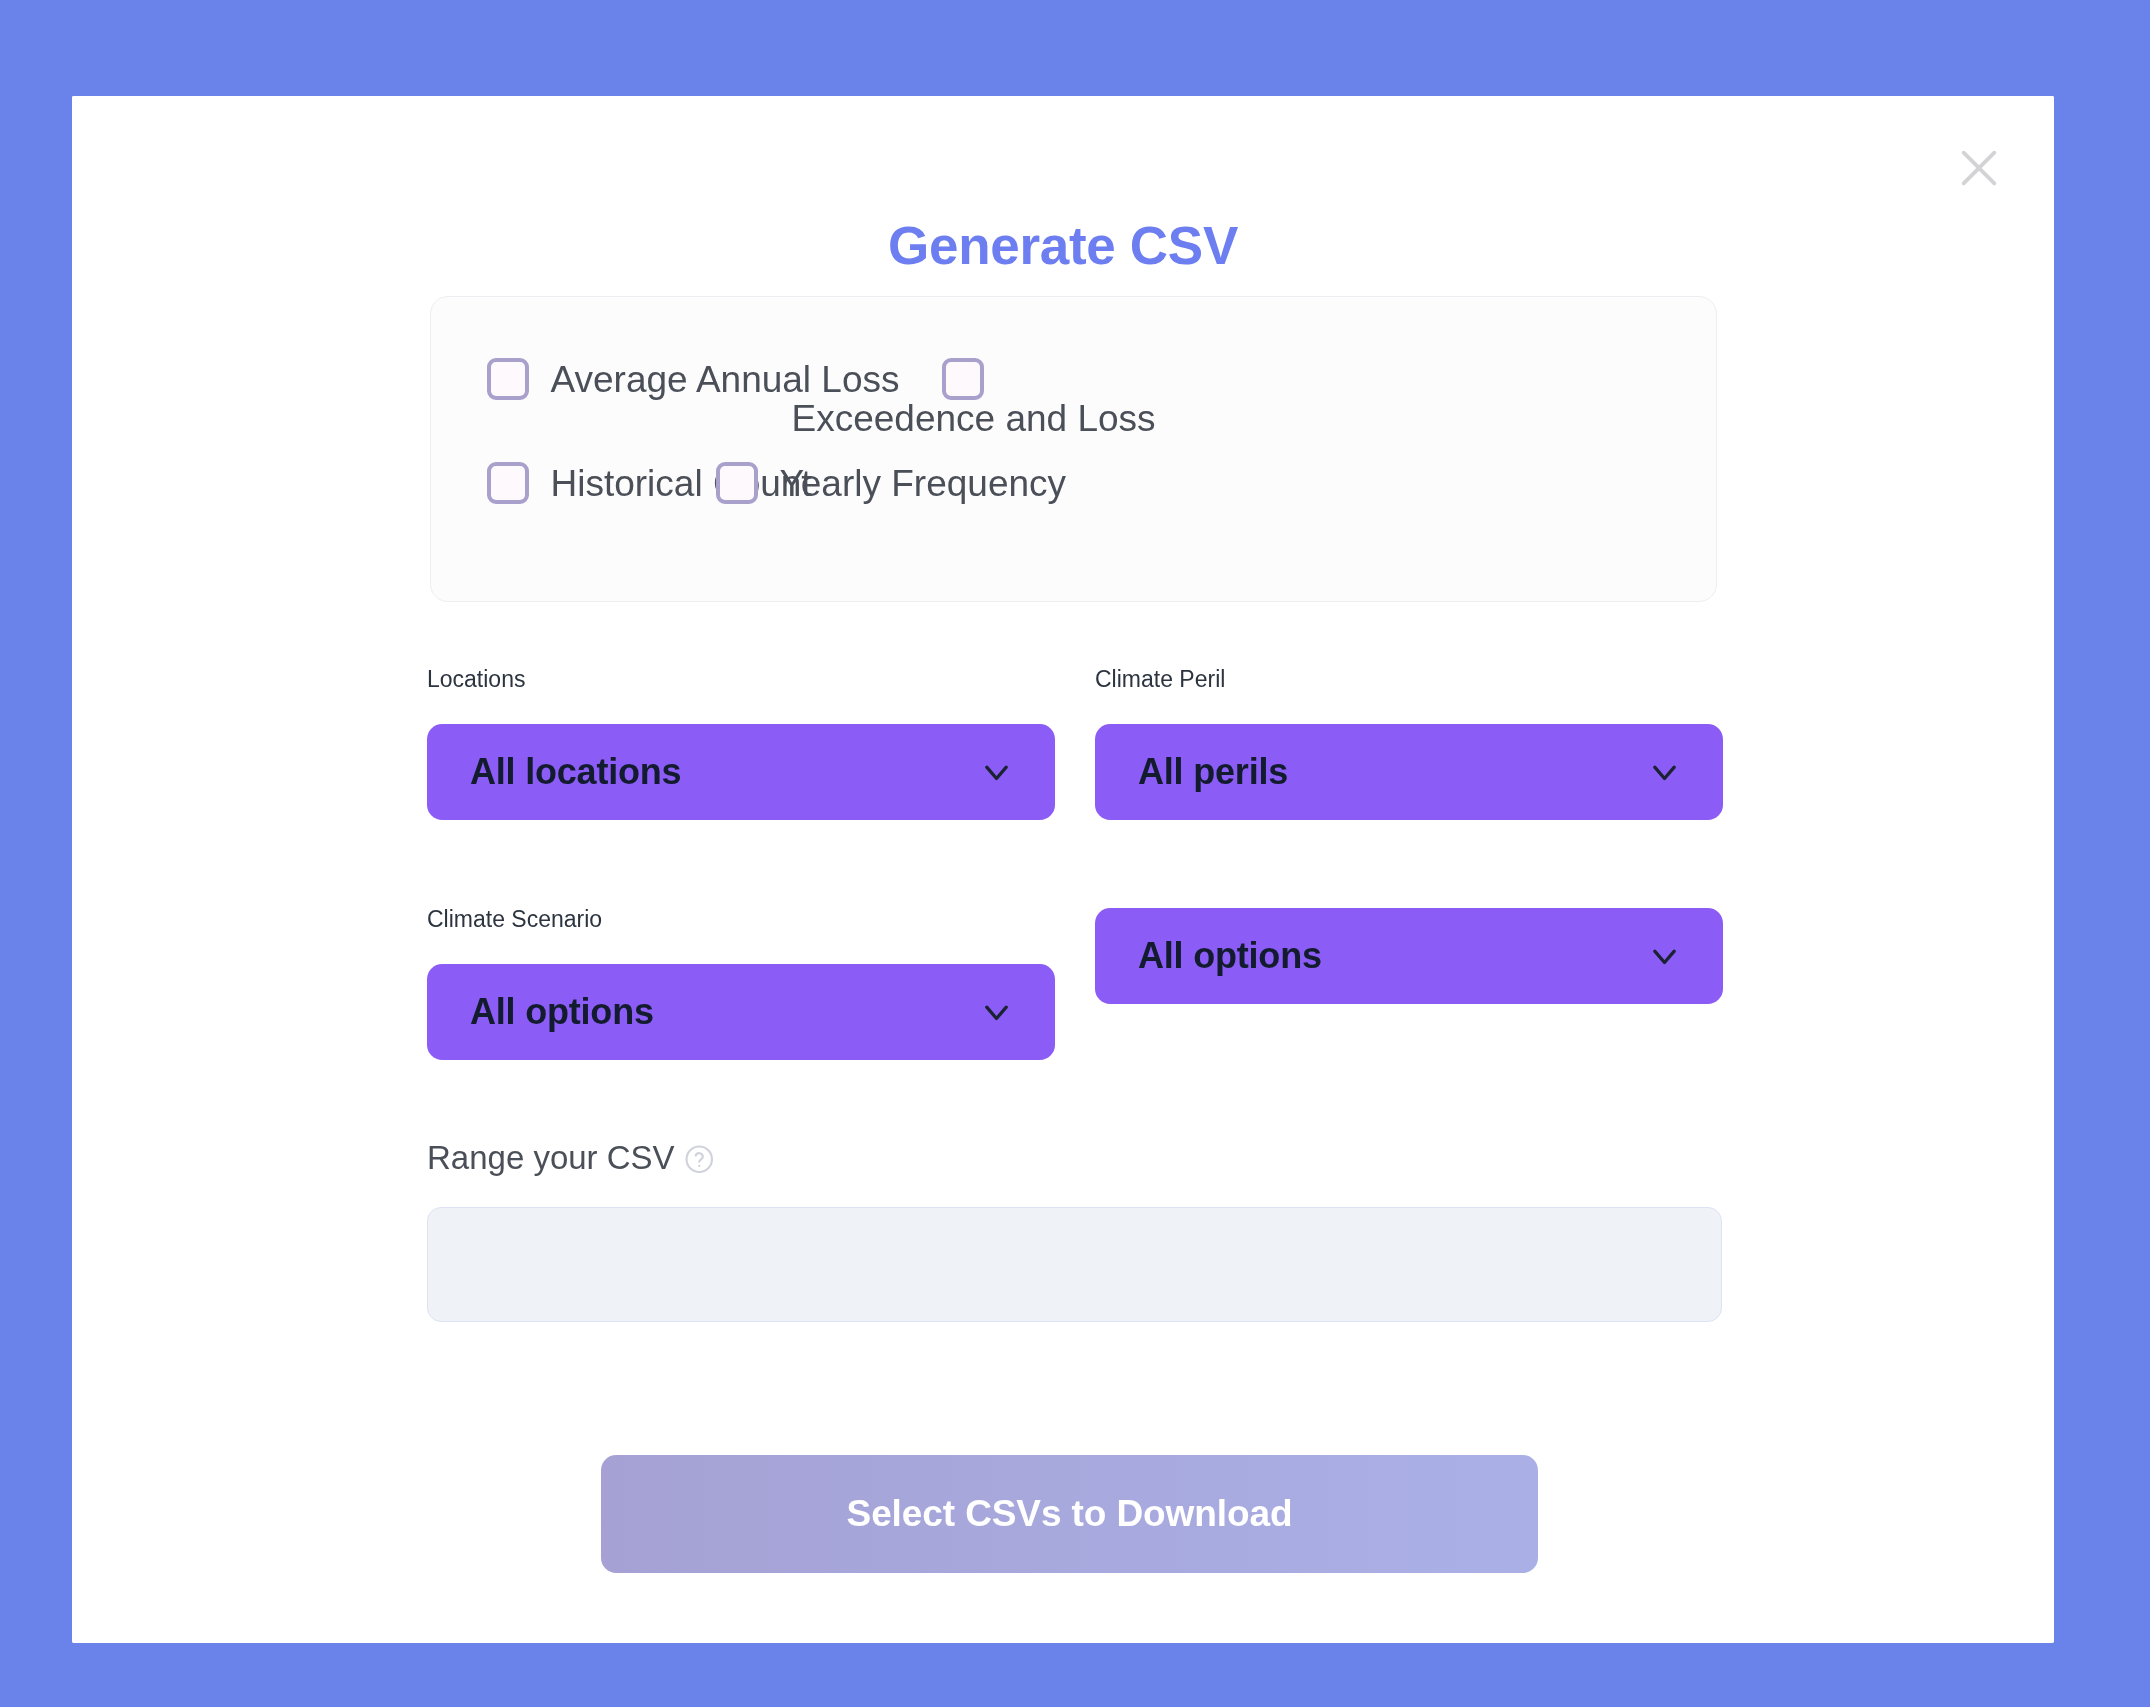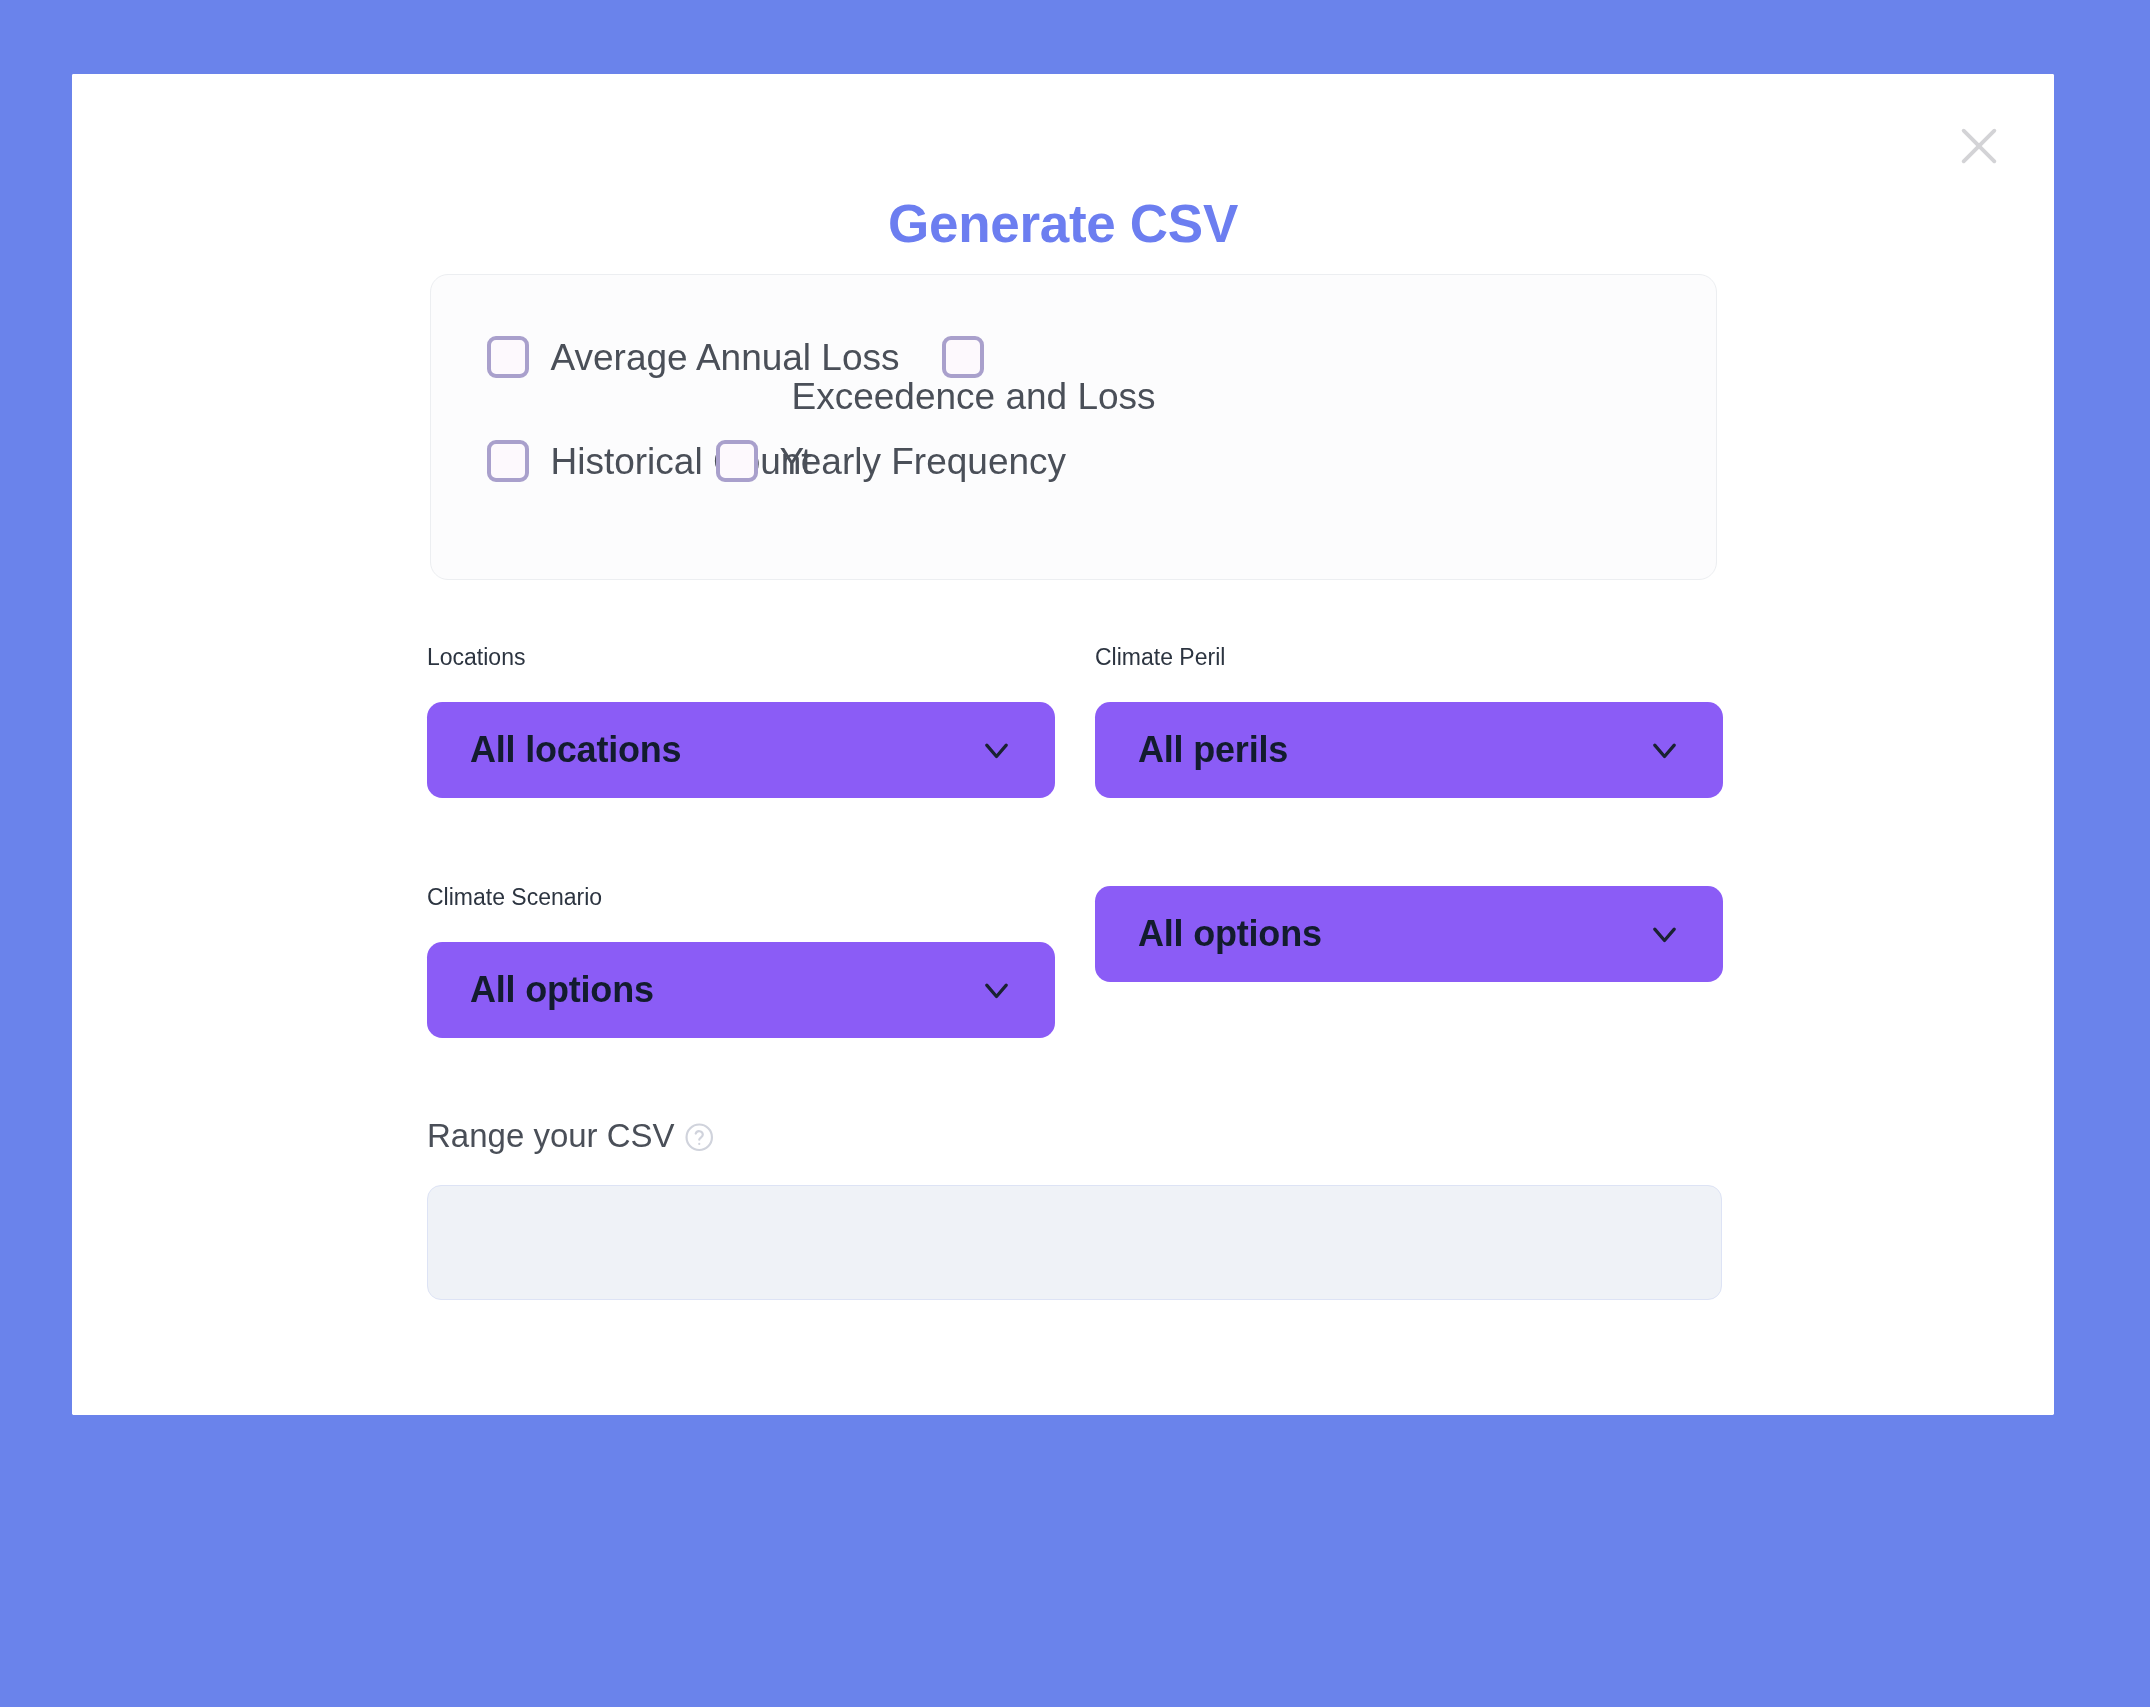--- a/index.html
+++ b/index.html
@@ -19,23 +19,23 @@
   
   .modal-overlay {
     position: absolute;
     inset: 0;
     background: #6a83eb;
   }
 
   .modal {
     position: absolute;
     left: 72px;
-    top: 74px;
+    top: 96px;
     width: 1982px;
-    height: 1341px;
+    height: 1547px;
     background: #ffffff;
     border-radius: 1.4px;
   }
 
   .close-btn {
     position: absolute;
     right: 42px;
     top: 38px;
     width: 67px;
     height: 67px;
@@ -314,16 +314,17 @@
           <svg width="30.5" height="30.5" viewBox="0 0 24 24" fill="none" stroke="#d0d3dc" stroke-width="1.7" stroke-linecap="round" stroke-linejoin="round">
             <circle cx="12" cy="12" r="10"></circle>
             <path d="M9.2 9.1a2.9 2.9 0 0 1 5.6 1c0 1.9-2.8 2.4-2.8 3.9"></path>
             <line x1="12" y1="17.2" x2="12" y2="17.3"></line>
           </svg>
         </span>
       </div>
       <input class="name-input" type="text" value="" placeholder="" style="">
     </div>
 
+    <button class="download-btn">Select CSVs to Download</button>
 
   </div>
 </div>
 
 
 </body></html>

